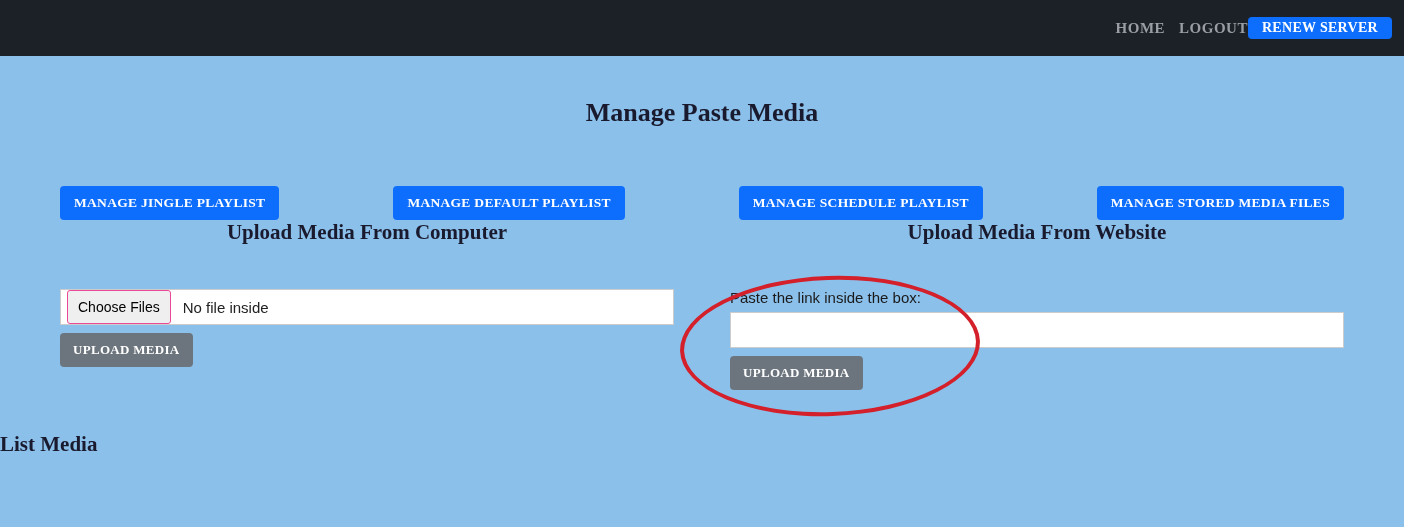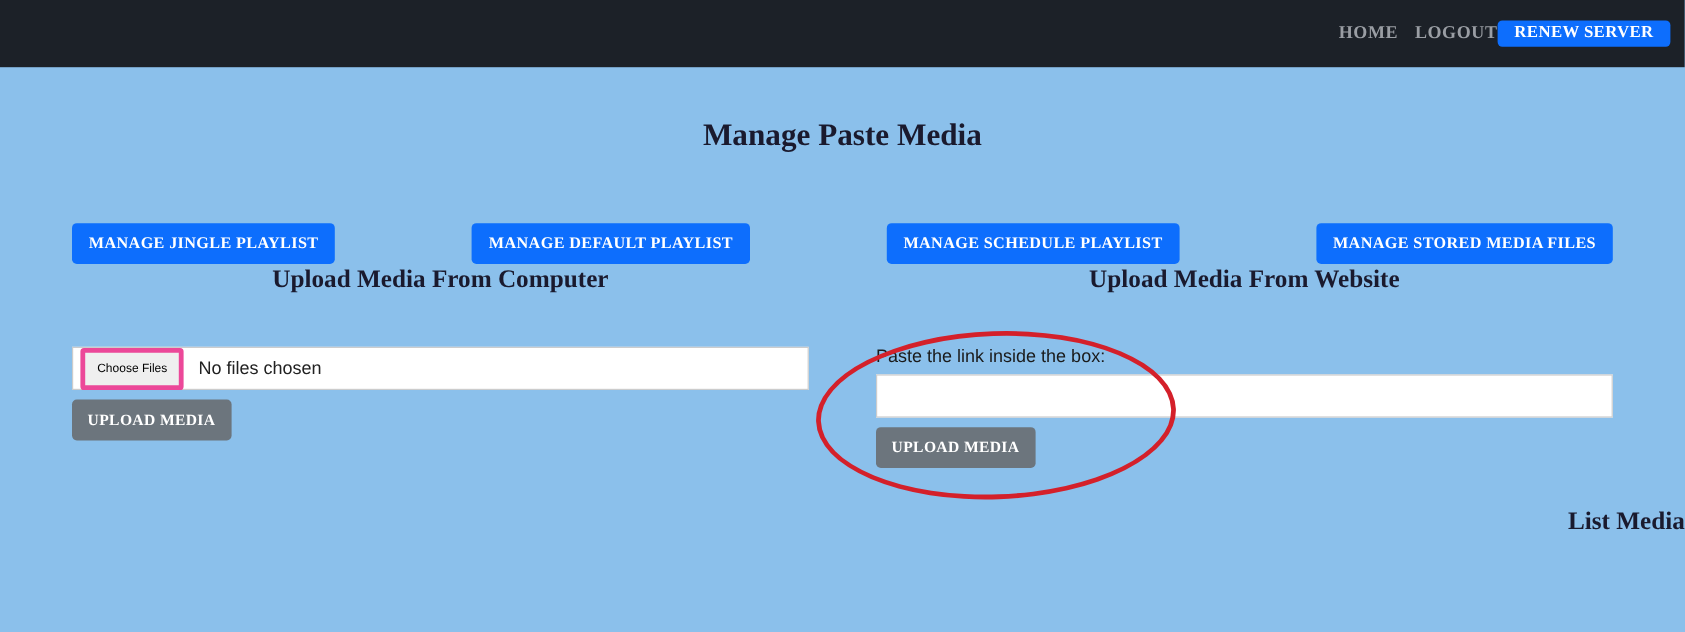--- a/index.html
+++ b/index.html
@@ -101,25 +101,25 @@
       background: #ffffff;
       border: 1px solid #ccc;
       height: 36px;
       display: flex;
       align-items: center;
       width: 100%;
       margin-bottom: 8px;
     }
     .choose-files-btn {
       background: #efefef;
-      border: 4px solid #ec4899;
+      border: 1px solid #ec4899;
       border-radius: 3px;
       padding: 8px 10px;
       margin: 4px 6px;
-      font-size: 10px;
+      font-size: 14px;
       font-family: Arial, sans-serif;
       cursor: pointer;
     }
     .file-status {
       font-size: 15px;
       font-family: Arial, sans-serif;
       color: #222;
       padding-left: 6px;
     }
     .text-input {
@@ -149,26 +149,26 @@
       border: 4px solid #d4202a;
       border-radius: 50%;
       width: 300px;
       height: 140px;
       top: 56px;
       left: -50px;
       pointer-events: none;
       transform: rotate(-2deg);
     }
     .list-media-heading {
-      text-align: right;
+      text-align: left;
       font-size: 21px;
       font-weight: bold;
       color: #1a1a2e;
       font-family: Georgia, serif;
-      margin-top: 32px;
+      margin-top: 42px;
     }
   </style>
 </head>
 <body>
 
 <div class="topbar">
   <div class="topbar-left">
     <span class="nav-link">HOME</span>
     <span class="nav-link">LOGOUT</span>
   </div>
@@ -182,21 +182,21 @@
   <button class="tab-btn">MANAGE DEFAULT PLAYLIST</button>
   <button class="tab-btn">MANAGE SCHEDULE PLAYLIST</button>
   <button class="tab-btn">MANAGE STORED MEDIA FILES</button>
 </div>
 
 <div class="upload-sections">
   <div class="upload-col">
     <h2 class="upload-heading">Upload Media From Computer</h2>
     <div class="file-input-wrap">
       <button class="choose-files-btn">Choose Files</button>
-      <span class="file-status">No files chosen</span>
+      <span class="file-status">No file inside</span>
     </div>
     <button class="btn-secondary">UPLOAD MEDIA</button>
   </div>
 
   <div class="upload-col">
     <h2 class="upload-heading">Upload Media From Website</h2>
     <label class="field-label">Paste the link inside the box:</label>
     <input type="text" class="text-input" value="" style="">
     <button class="btn-secondary">UPLOAD MEDIA</button>
     <div class="highlight-ellipse"></div>

